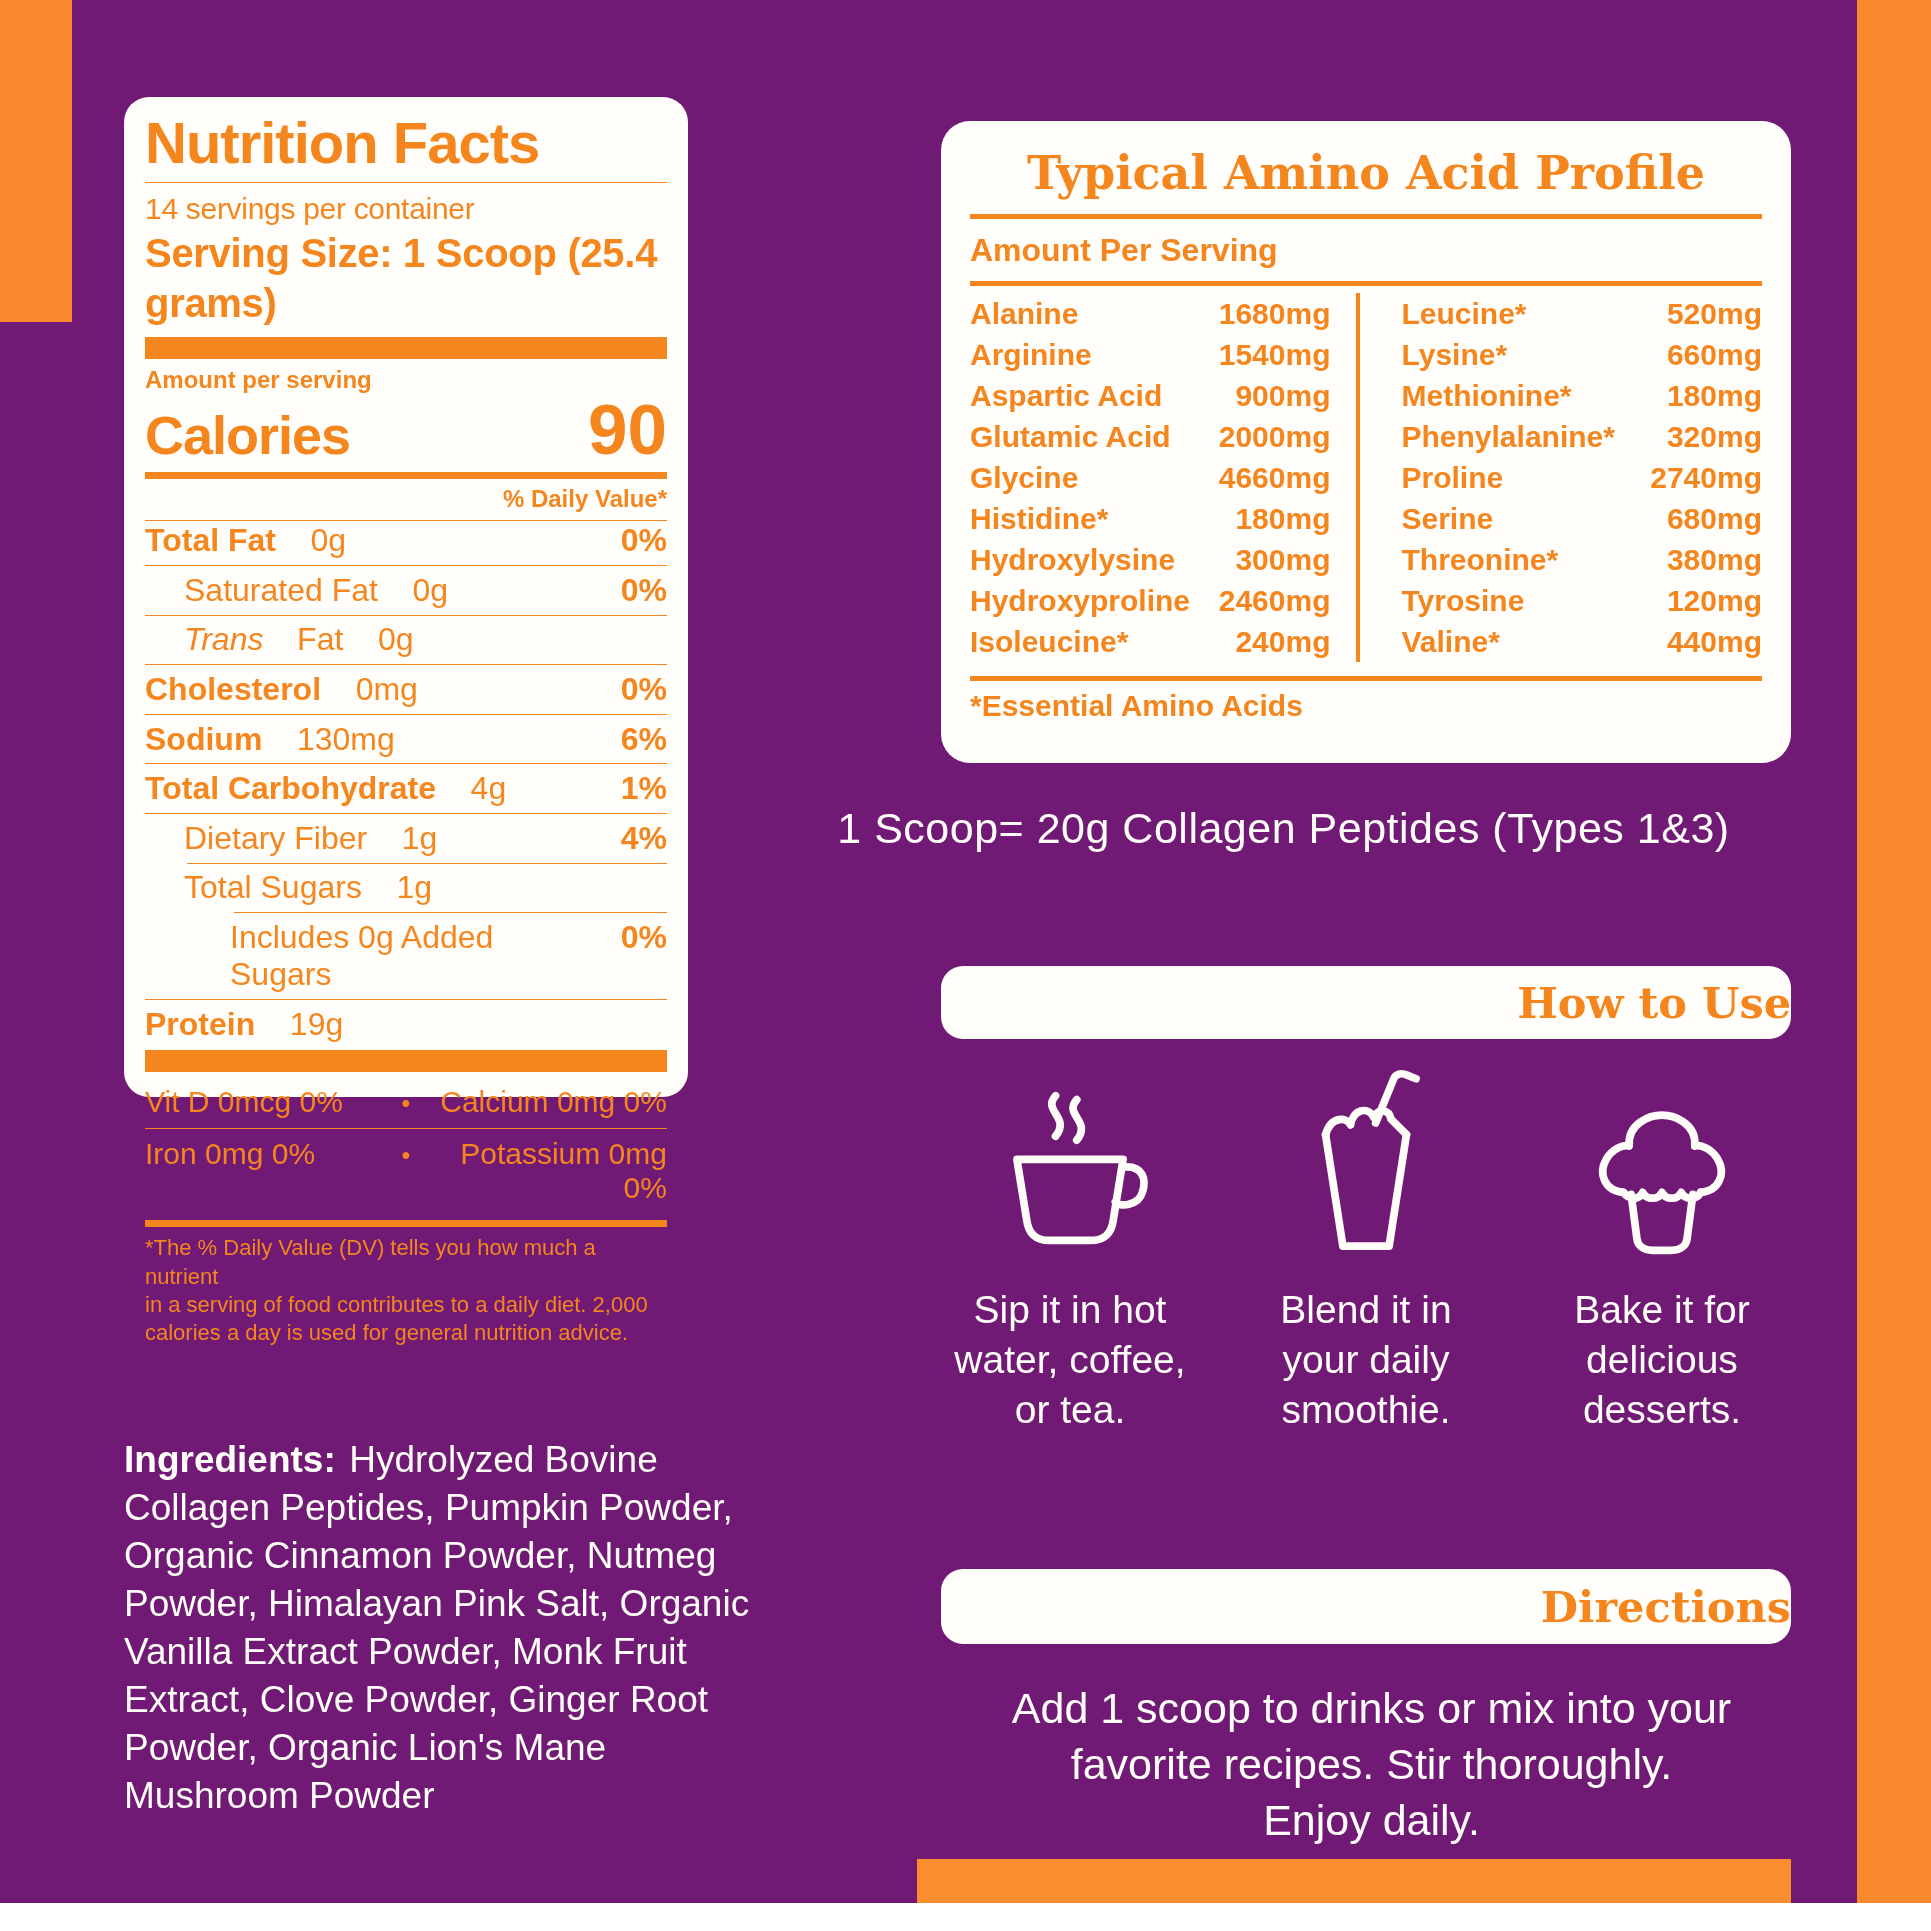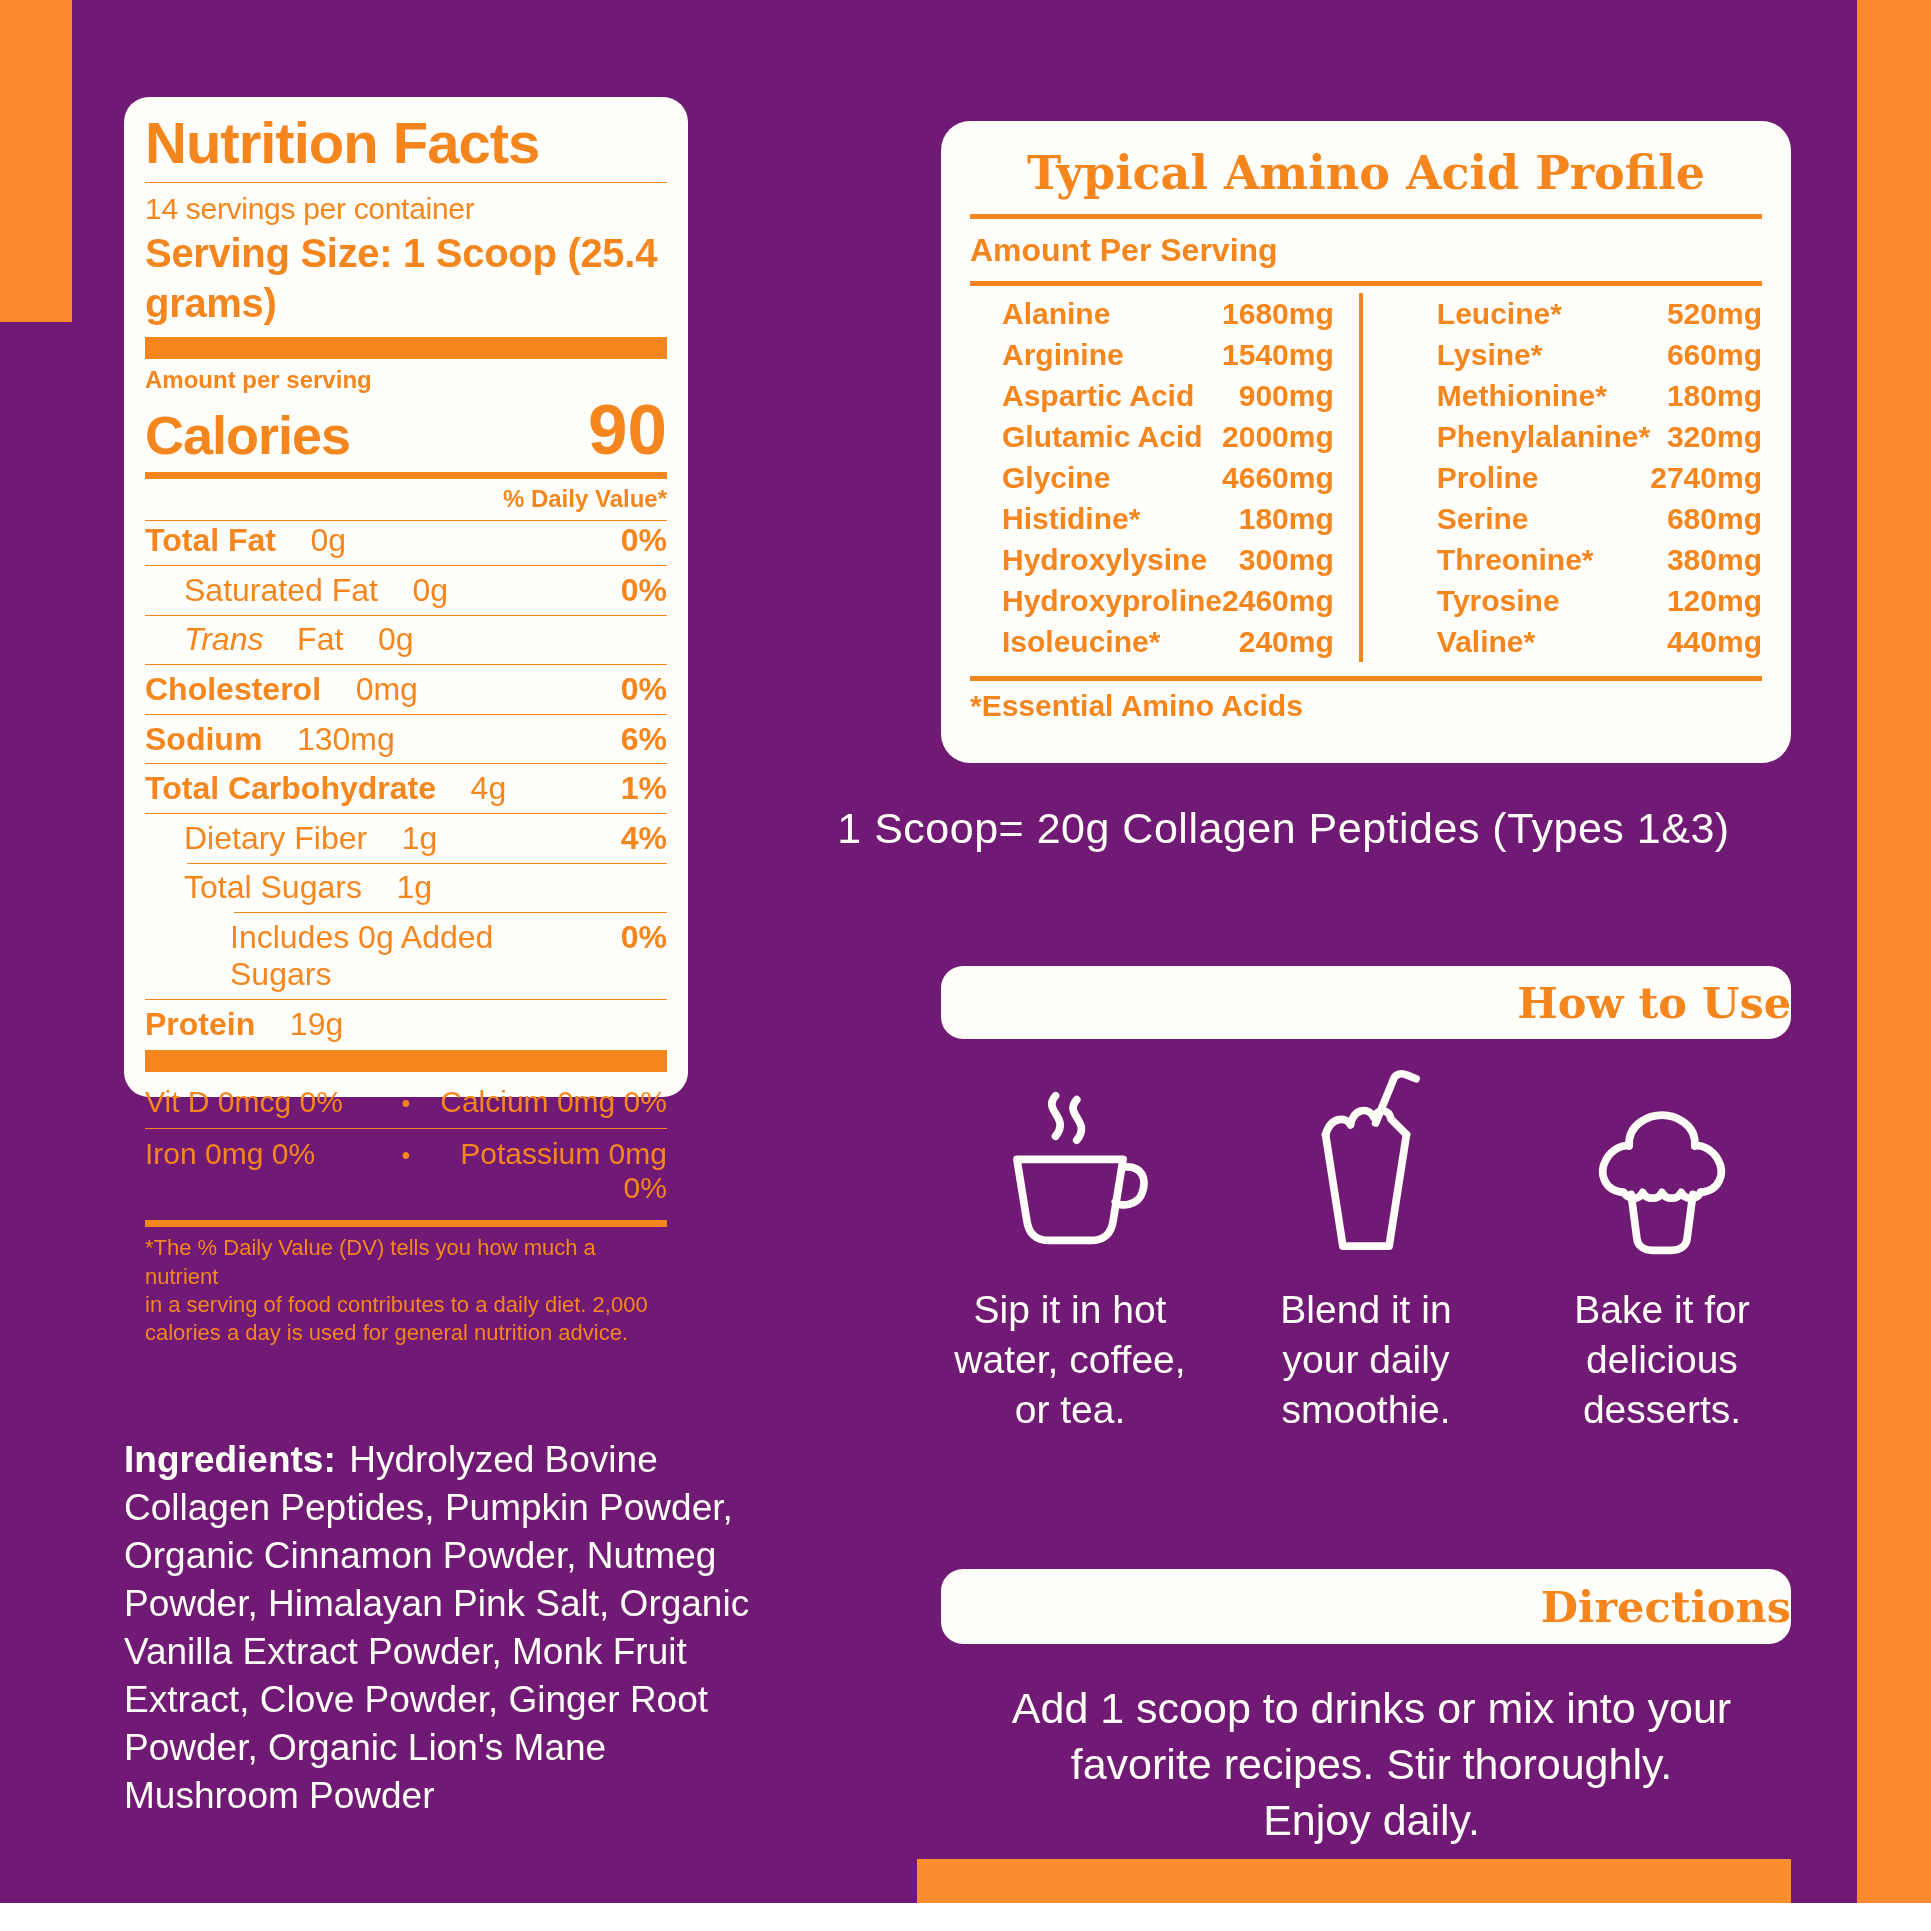--- a/index.html
+++ b/index.html
@@ -46,21 +46,21 @@
   
   .aa-panel{position:absolute;left:941px;top:121px;width:850px;height:642px;
     background:#FFFEFB;border-radius:29px;padding:19.3px 29px;box-sizing:border-box;color:#F5861E;}
   .aa-title{font-family:"DejaVu Serif", serif;font-size:46px;font-weight:bold;text-align:center;margin-top:5.8px;}
   .aa-rule{border-top:5.8px solid #F5861E;margin:13.5px 0 9.7px;}
   .aa-header{font-size:32px;font-weight:bold;padding:3.9px 0 1.9px;}
   .aa-table{display:flex;margin-top:3.9px;}
   .aa-col{flex:1;}
   .aa-col-left{padding-right:25px;}
   .aa-col-right{border-left:4.8px solid #F5861E;padding-left:42px;}
-  .aa-row{display:flex;justify-content:space-between;font-size:30px;font-weight:bold;line-height:41px;margin-left:32px;}
+  .aa-row{display:flex;justify-content:space-between;font-size:30px;font-weight:bold;line-height:41px;}
   .aa-foot{font-size:30px;font-weight:bold;margin-top:7.7px;}
 
   
   .scoop-note{position:absolute;left:714px;top:804px;width:1139px;text-align:center;
     color:#FFFDF7;font-size:43px;letter-spacing:0.5px;}
 
   .banner{position:absolute;left:941px;width:850px;background:#FFFEFB;border-radius:22px;
     display:flex;align-items:center;justify-content:flex-end;}
   .banner-htu{top:966px;height:73px;}
   .banner-dir{top:1569px;height:75px;}

